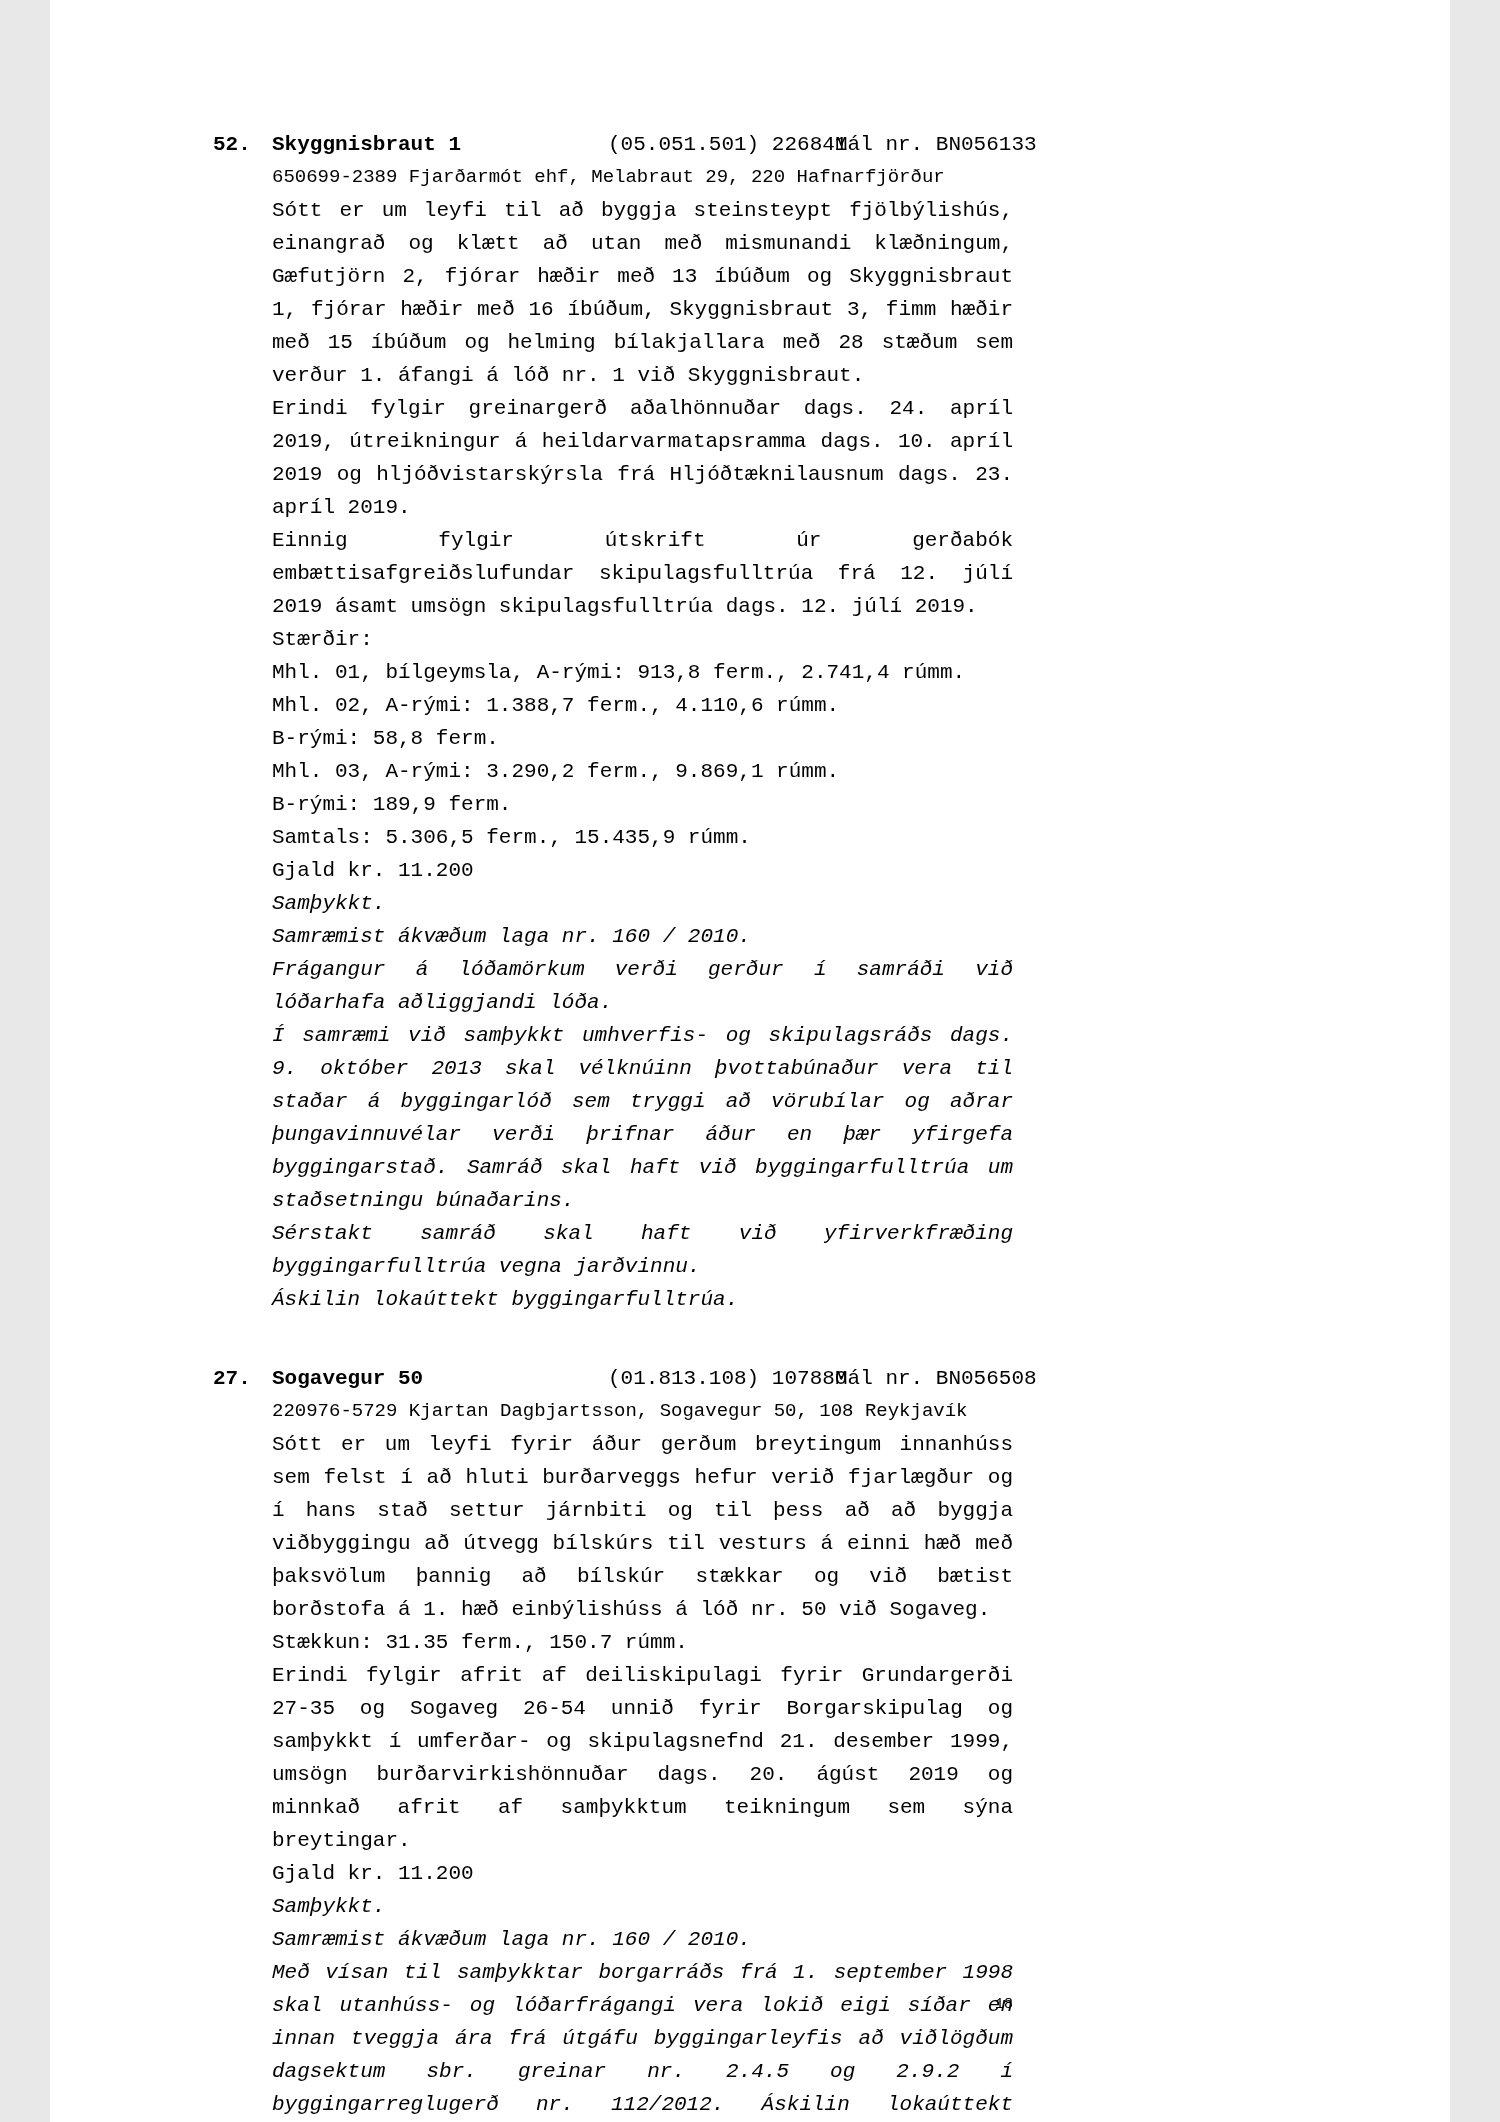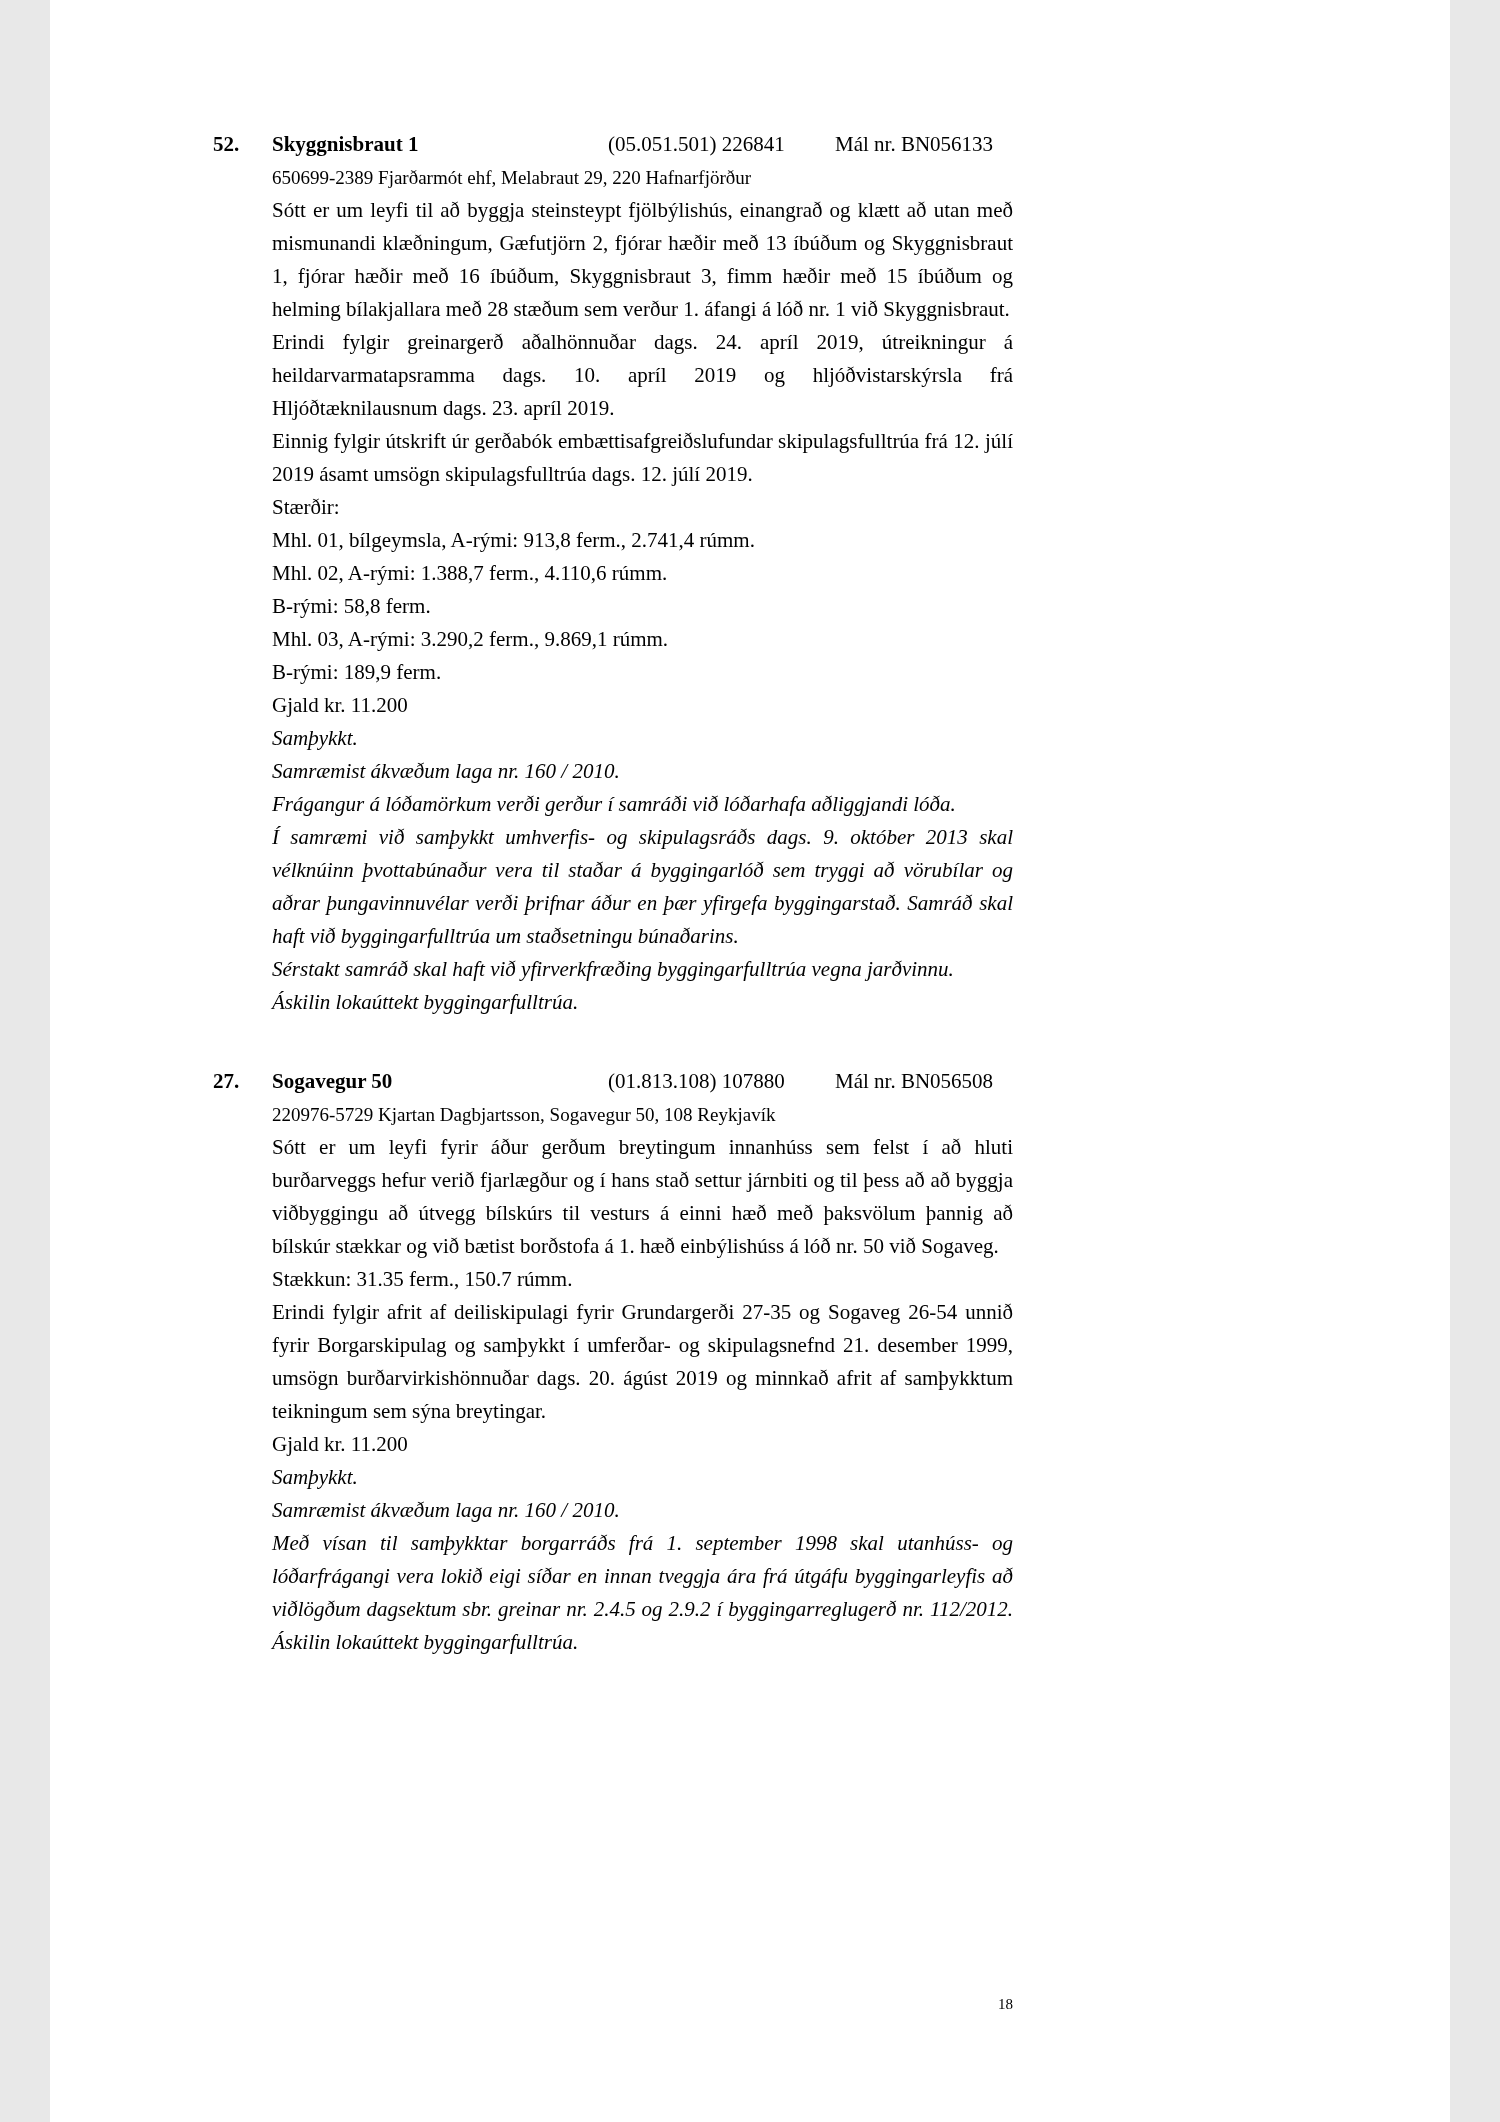--- a/index.html
+++ b/index.html
@@ -7,21 +7,21 @@
     padding: 0;
     background: #e8e8e8;
   }
   .page {
     position: relative;
     width: 1400px;
     height: 2122px;
     margin: 0 auto;
     background: #ffffff;
     color: #000000;
-    font-family: Liberation Serif, serif;
+    font-family: Liberation Mono, monospace;
     overflow: hidden;
   }
   .content {
     position: absolute;
     left: 163px;
     top: 128px;
     width: 800px;
   }
   .item {
     margin-bottom: 46px;
@@ -97,20 +97,21 @@
       <div class="paragraphs">
             <p class="para">Sótt er um leyfi til að byggja steinsteypt fjölbýlishús, einangrað og klætt að utan með mismunandi klæðningum, Gæfutjörn 2, fjórar hæðir með 13 íbúðum og Skyggnisbraut 1, fjórar hæðir með 16 íbúðum, Skyggnisbraut 3, fimm hæðir með 15 íbúðum og helming bílakjallara með 28 stæðum sem verður 1. áfangi á lóð nr. 1 við Skyggnisbraut.</p>
             <p class="para">Erindi fylgir greinargerð aðalhönnuðar dags. 24. apríl 2019, útreikningur á heildarvarmatapsramma dags. 10. apríl 2019 og hljóðvistarskýrsla frá Hljóðtæknilausnum dags. 23. apríl 2019.</p>
             <p class="para">Einnig fylgir útskrift úr gerðabók embættisafgreiðslufundar skipulagsfulltrúa frá 12. júlí 2019 ásamt umsögn skipulagsfulltrúa dags. 12. júlí 2019.</p>
             <p class="para">Stærðir:</p>
             <p class="para">Mhl. 01, bílgeymsla, A-rými: 913,8 ferm., 2.741,4 rúmm.</p>
             <p class="para">Mhl. 02, A-rými: 1.388,7 ferm., 4.110,6 rúmm.</p>
             <p class="para">B-rými: 58,8 ferm.</p>
             <p class="para">Mhl. 03, A-rými: 3.290,2 ferm., 9.869,1 rúmm.</p>
             <p class="para">B-rými: 189,9 ferm.</p>
+            <p class="para">Samtals: 5.306,5 ferm., 15.435,9 rúmm.</p>
             <p class="para">Gjald kr. 11.200</p>
             <p class="para italic">Samþykkt.</p>
             <p class="para italic">Samræmist ákvæðum laga nr. 160 / 2010.</p>
             <p class="para italic">Frágangur á lóðamörkum verði gerður í samráði við lóðarhafa aðliggjandi lóða.</p>
             <p class="para italic">Í samræmi við samþykkt umhverfis- og skipulagsráðs dags. 9. október 2013 skal vélknúinn þvottabúnaður vera til staðar á byggingarlóð sem tryggi að vörubílar og aðrar þungavinnuvélar verði þrifnar áður en þær yfirgefa byggingarstað. Samráð skal haft við byggingarfulltrúa um staðsetningu búnaðarins.</p>
             <p class="para italic">Sérstakt samráð skal haft við yfirverkfræðing byggingarfulltrúa vegna jarðvinnu.</p>
             <p class="para italic">Áskilin lokaúttekt byggingarfulltrúa.</p>
           </div>
     </div>
   </section>

